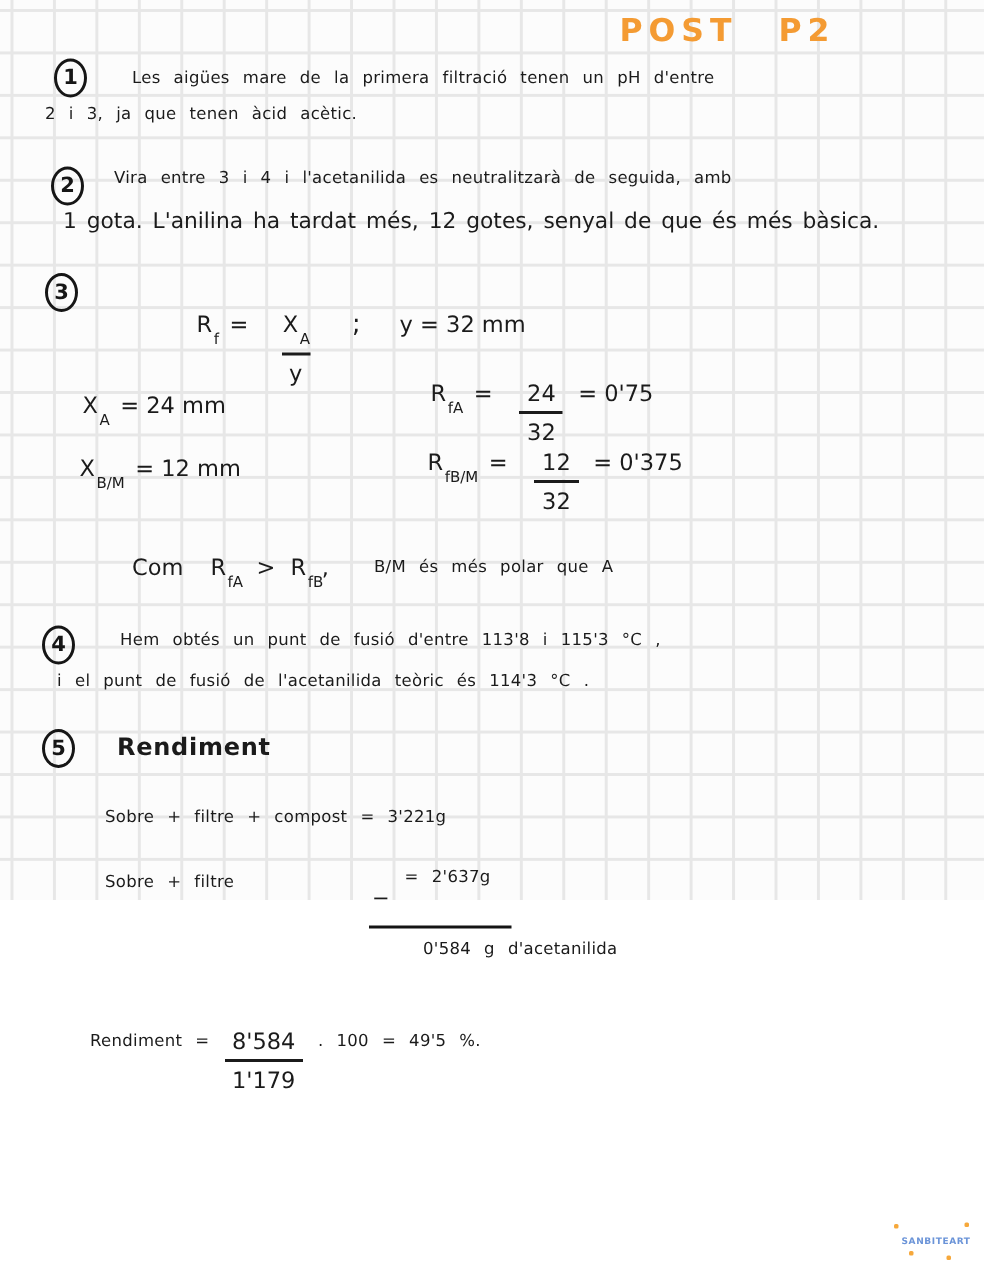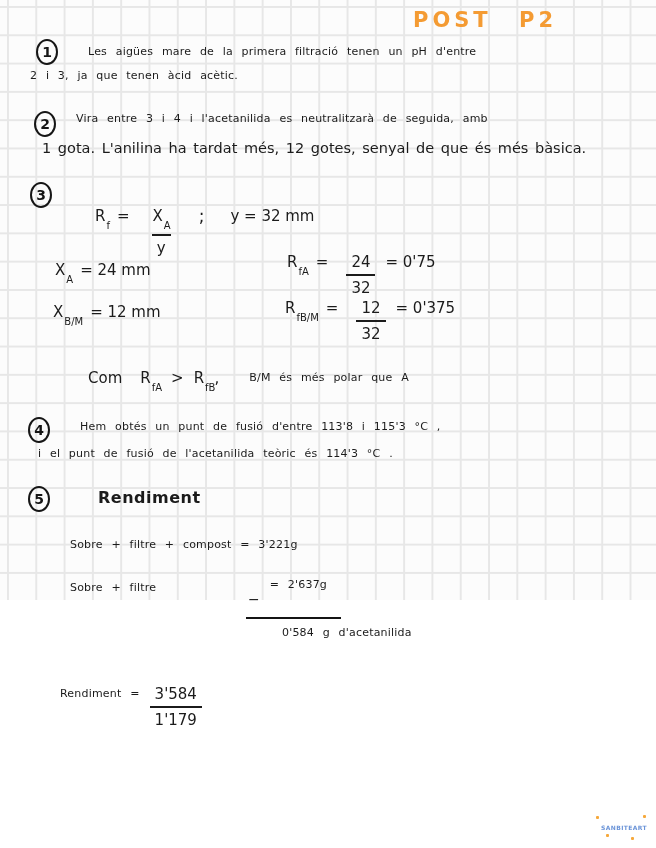--- a/index.html
+++ b/index.html
@@ -64,21 +64,21 @@
   <div class="abs circle" style="left:34px;top:111px;">
     <span>2</span>
   </div>
   <div class="abs hw" style="left:76px;top:112px;width:558px;">Vira entre 3 i 4 i l'acetanilida es neutralitzarà de seguida, amb</div>
   <div class="abs hw tight" style="left:8px;top:139px;width:625px;margin-left:34px;">1 gota. L'anilina ha tardat més, 12 gotes, senyal de que és més bàsica.</div>
 
   <div class="abs circle" style="left:30px;top:182px;">
     <span>3</span>
   </div>
 
-  <div class="abs formula" style="left:95px;top:206px;">
+  <div class="abs formula" style="left:95px;top:206px;padding-left:36px;">
     <span class="lh20"><span>R</span><sub class="sb">f</sub></span>
     <span class="eq lh20">=</span>
     <span class="frac">
       <span class="num"><span>X</span><sub class="sb">A</sub></span>
       <span class="den">y</span>
     </span>
     <span class="lh20" style="margin-left:14px;font-size:17px;">;</span>
     <span class="lh20" style="margin-left:26px;">y = 32 mm</span>
   </div>
 
@@ -121,36 +121,37 @@
 
   <div class="abs circle" style="left:28px;top:417px;">
     <span>4</span>
   </div>
   <div class="abs hw" style="left:80px;top:420px;width:520px;">Hem obtés un punt de fusió d'entre 113'8 i 115'3 °C ,</div>
   <div class="abs hw" style="left:38px;top:447px;width:540px;">i el punt de fusió de l'acetanilida teòric és 114'3 °C .</div>
 
   <div class="abs circle" style="left:28px;top:486px;">
     <span>5</span>
   </div>
-  <div class="abs title5" style="left:78px;top:488px;margin-left:20px;">Rendiment</div>
+  <div class="abs title5" style="left:78px;top:488px;">Rendiment</div>
 
   <div class="abs hw" style="left:70px;top:538px;">Sobre + filtre + compost = 3'221g</div>
   <div class="abs hw" style="left:70px;top:581px;">Sobre + filtre</div>
   <div class="abs subtract" style="left:246px;top:578px;">
     <span class="minus">−</span>
     <span class="hw">= 2'637g</span>
   </div>
   <div class="abs hw" style="left:282px;top:626px;">0'584 g d'acetanilida</div>
 
   <div class="abs formula" style="left:60px;top:652px;margin-top:32px;">
     <span class="lh20 hw">Rendiment =</span>
     <span class="frac">
-      <span class="num">3'584</span>
+      <span class="num">8'584</span>
       <span class="den">1'179</span>
     </span>
+    <span class="lh20 hw">. 100 = 49'5 %.</span>
   </div>
 
   <div class="abs watermark" style="left:601px;top:824px;">SANBITEART</div>
   <span class="sparkle" style="left:596px;top:816px;"></span>
   <span class="sparkle" style="left:643px;top:815px;"></span>
   <span class="sparkle" style="left:606px;top:834px;"></span>
   <span class="sparkle" style="left:631px;top:837px;"></span>
 
 </div>
 

